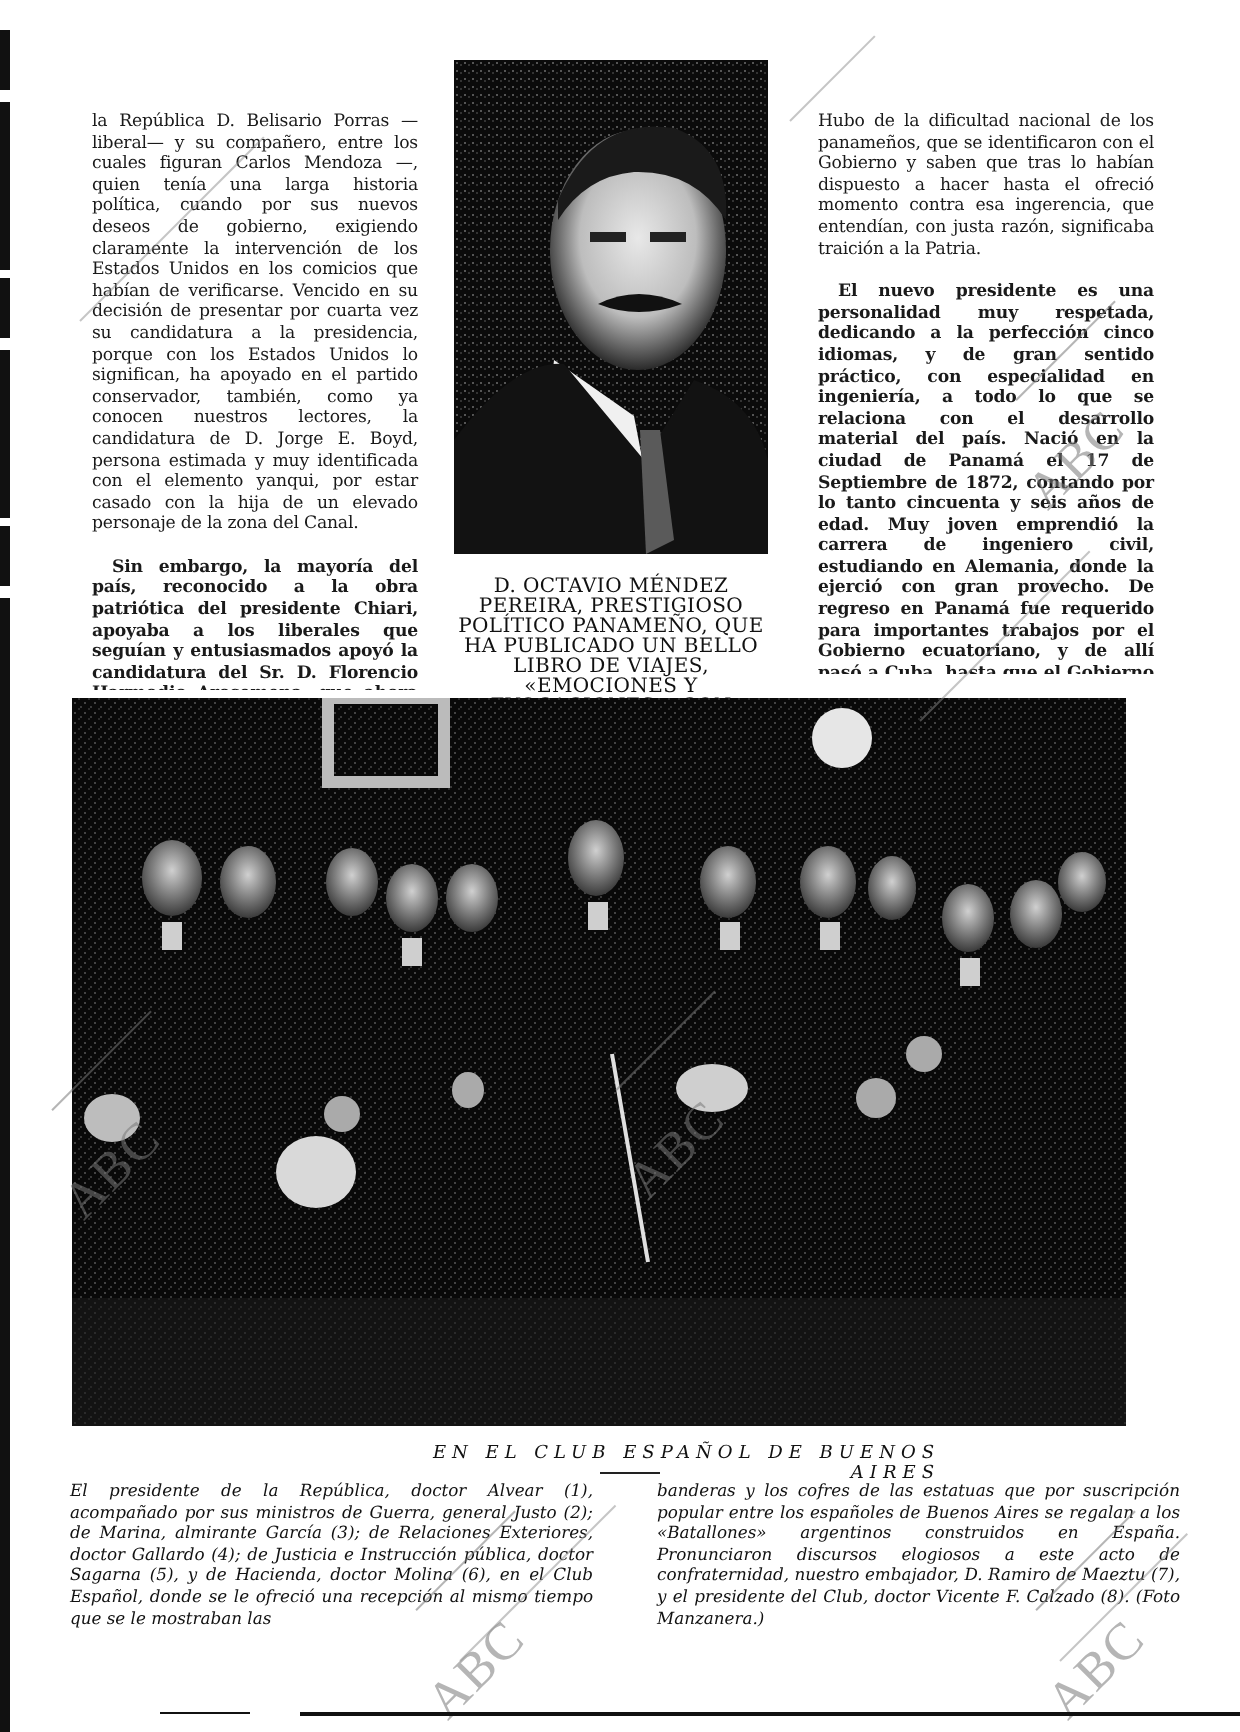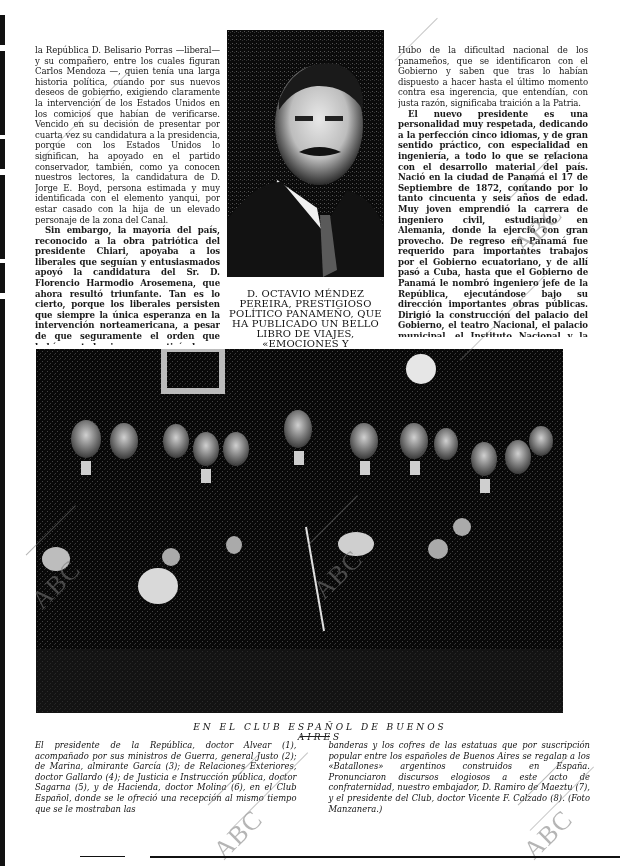--- a/index.html
+++ b/index.html
@@ -11,40 +11,40 @@
     position:absolute; left:0; top:15px; width:5px; height:851px;
     background: repeating-linear-gradient(180deg,#111 0 30px,#fff 30px 36px,#111 36px 120px,#fff 120px 124px);
   }
   .binding-edge::after {
     content:""; position:absolute; left:0; top:300px; width:5px; height:551px; background:#111;
   }
   .col {
     position:absolute; font-size:8.6px; line-height:10.6px; text-align:justify;
     letter-spacing:-0.1px; color:#1a1a1a;
   }
-  .col p { margin:0; text-indent:0; }
+  .col p { margin:11px; text-indent:0; }
   .col p + p { text-indent:10px;font-weight:bold; }
   #col-left { left:35px; top:45px; width:185px; height:300px; overflow:hidden; }
   #col-right { left:398px; top:45px; width:190px; height:292px; overflow:hidden; }
   .portrait {
     position:absolute; left:227px; top:30px; width:157px; height:247px;
     background:#0c0c0c; overflow:hidden;
   }
   .portrait svg { width:100%; height:100%; display:block; }
   .portrait-caption {
     position:absolute; left:224px; top:289px; width:163px; font-size:10px;
     line-height:10px; text-align:center; letter-spacing:0.2px; text-transform:uppercase;
   }
   .group-photo {
     position:absolute; left:36px; top:349px; width:527px; height:364px;
     background:#080808; overflow:hidden;
   }
   .group-photo svg { width:100%; height:100%; display:block; }
   .headline {
-    position:absolute; left:170px; top:722px; width:300px; text-align:center;
+    position:absolute; left:170px; top:722px; width:300px; text-align:right;
     font-size:9px; font-style:italic; letter-spacing:3px; text-transform:uppercase;
   }
   .headline-rule {
     position:absolute; left:300px; top:736px; width:30px; border-top:1px solid #222;
   }
   .caption-cols {
     position:absolute; left:35px; top:740px; width:555px; display:flex; gap:32px;
     font-size:8.4px; line-height:10.6px; font-style:italic; text-align:justify;justify-content:space-between;
   }
   .caption-cols > div { flex:1; }
@@ -101,21 +101,21 @@
     <path d="M50 150 L90 178 L100 230 L80 247 L40 247 Z" fill="#f0f0f0"></path>
 
     <path d="M0 190 Q30 150 55 152 L95 200 L120 160 Q150 170 157 200 L157 247 L0 247 Z" fill="#121212"></path>
 
     <path d="M93 185 L103 185 L110 240 L96 247 Z" fill="#5a5a5a"></path>
   </svg>
 </div>
 <div class="portrait-caption">D. Octavio Méndez Pereira, prestigioso político panameño, que ha publicado un bello libro de viajes, «Emociones y evocaciones», con entusiasmo elogio a España</div>
 
 <div class="col" id="col-right">
-  <p>Hubo de la dificultad nacional de los panameños, que se identificaron con el Gobierno y saben que tras lo habían dispuesto a hacer hasta el último momento contra esa ingerencia, que entendían, con justa razón, significaba traición a la Patria.</p>
+  <p>Hubo de la dificultad nacional de los panameños, que se identificaron con el Gobierno y saben que tras lo habían dispuesto a hacer hasta el ofreció momento contra esa ingerencia, que entendían, con justa razón, significaba traición a la Patria.</p>
   <p>El nuevo presidente es una personalidad muy respetada, dedicando a la perfección cinco idiomas, y de gran sentido práctico, con especialidad en ingeniería, a todo lo que se relaciona con el desarrollo material del país. Nació en la ciudad de Panamá el 17 de Septiembre de 1872, contando por lo tanto cincuenta y seis años de edad. Muy joven emprendió la carrera de ingeniero civil, estudiando en Alemania, donde la ejerció con gran provecho. De regreso en Panamá fue requerido para importantes trabajos por el Gobierno ecuatoriano, y de allí pasó a Cuba, hasta que el Gobierno de Panamá le nombró ingeniero jefe de la República, ejecutándose bajo su dirección importantes obras públicas. Dirigió la construcción del palacio del Gobierno, el teatro Nacional, el palacio municipal, el Instituto Nacional y la Legación de España en Panamá, así como intervino en la construcción de varios ferrocarriles.</p>
 
 </div>
 
 <div class="group-photo">
   <svg viewBox="0 0 527 364" preserveAspectRatio="none">
     <defs>
       <pattern id="grain2" width="5" height="5" patternUnits="userSpaceOnUse">
         <rect width="5" height="5" fill="#090909"></rect>
         <rect x="1" y="2" width="1" height="1" fill="#444"></rect>

